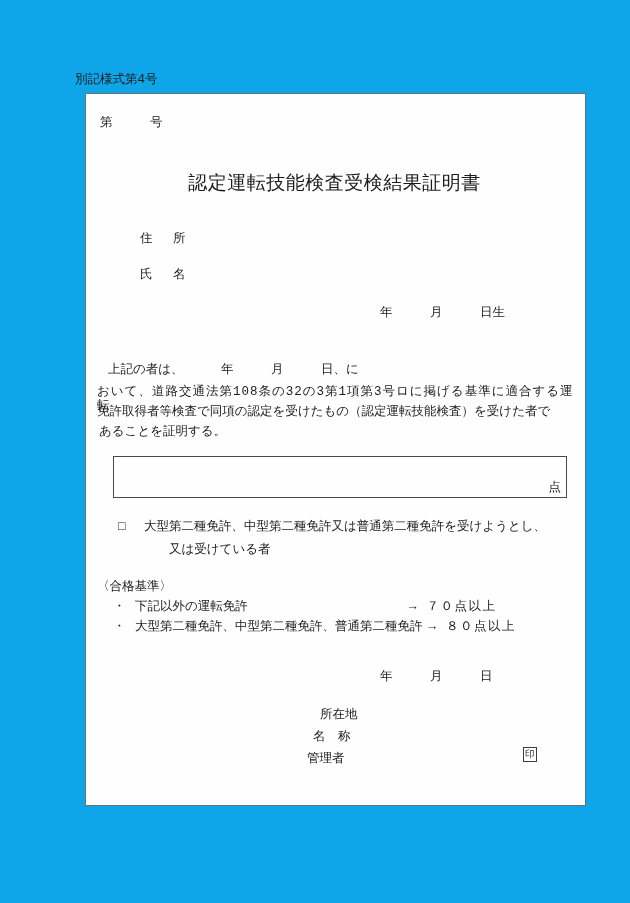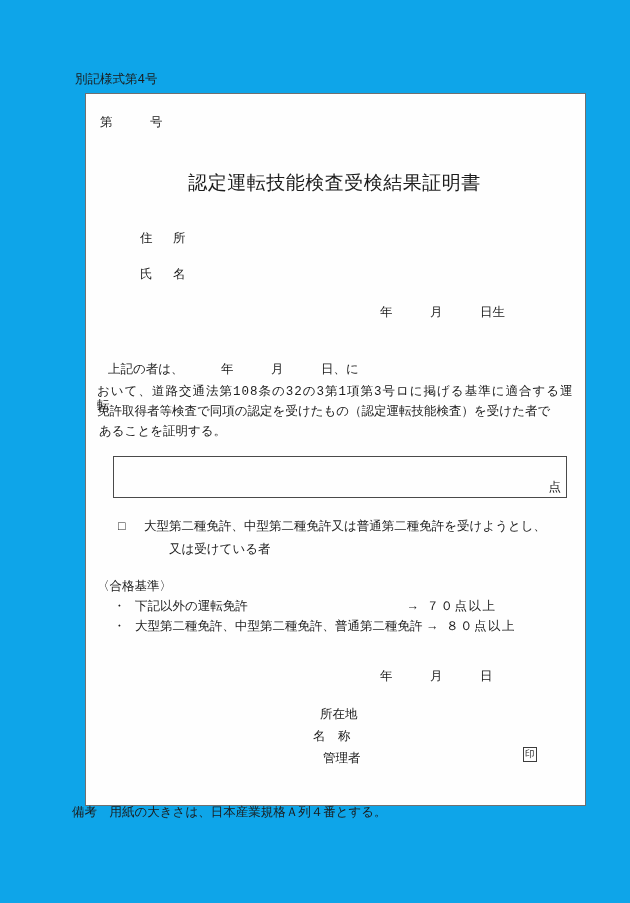--- a/index.html
+++ b/index.html
@@ -120,19 +120,18 @@
     <span class="crit-bullet">・</span>
     <span class="crit-label">大型第二種免許、中型第二種免許、普通第二種免許</span>
     <span class="crit-arrow">→</span>
     <span class="crit-value">８０点以上</span>
   </div>
 
   <div class="abs" style="left:380px;top:670px;text-align:right;">年　　　月　　　日</div>
 
   <div class="abs" style="left:320px;top:708px;">所在地</div>
   <div class="abs" style="left:313px;top:730px;">名　称</div>
-  <div class="abs" style="left:323px;top:752px;">管理者</div>
+  <div class="abs" style="left:307px;top:752px;">管理者</div>
 
   <span class="seal">印</span>
 
-  <div class="abs" style="left:72px;top:806px;">備考　用紙の大きさは、日本産業規格Ａ列４番とする。</div>
 
 </div>
 
 </body></html>

